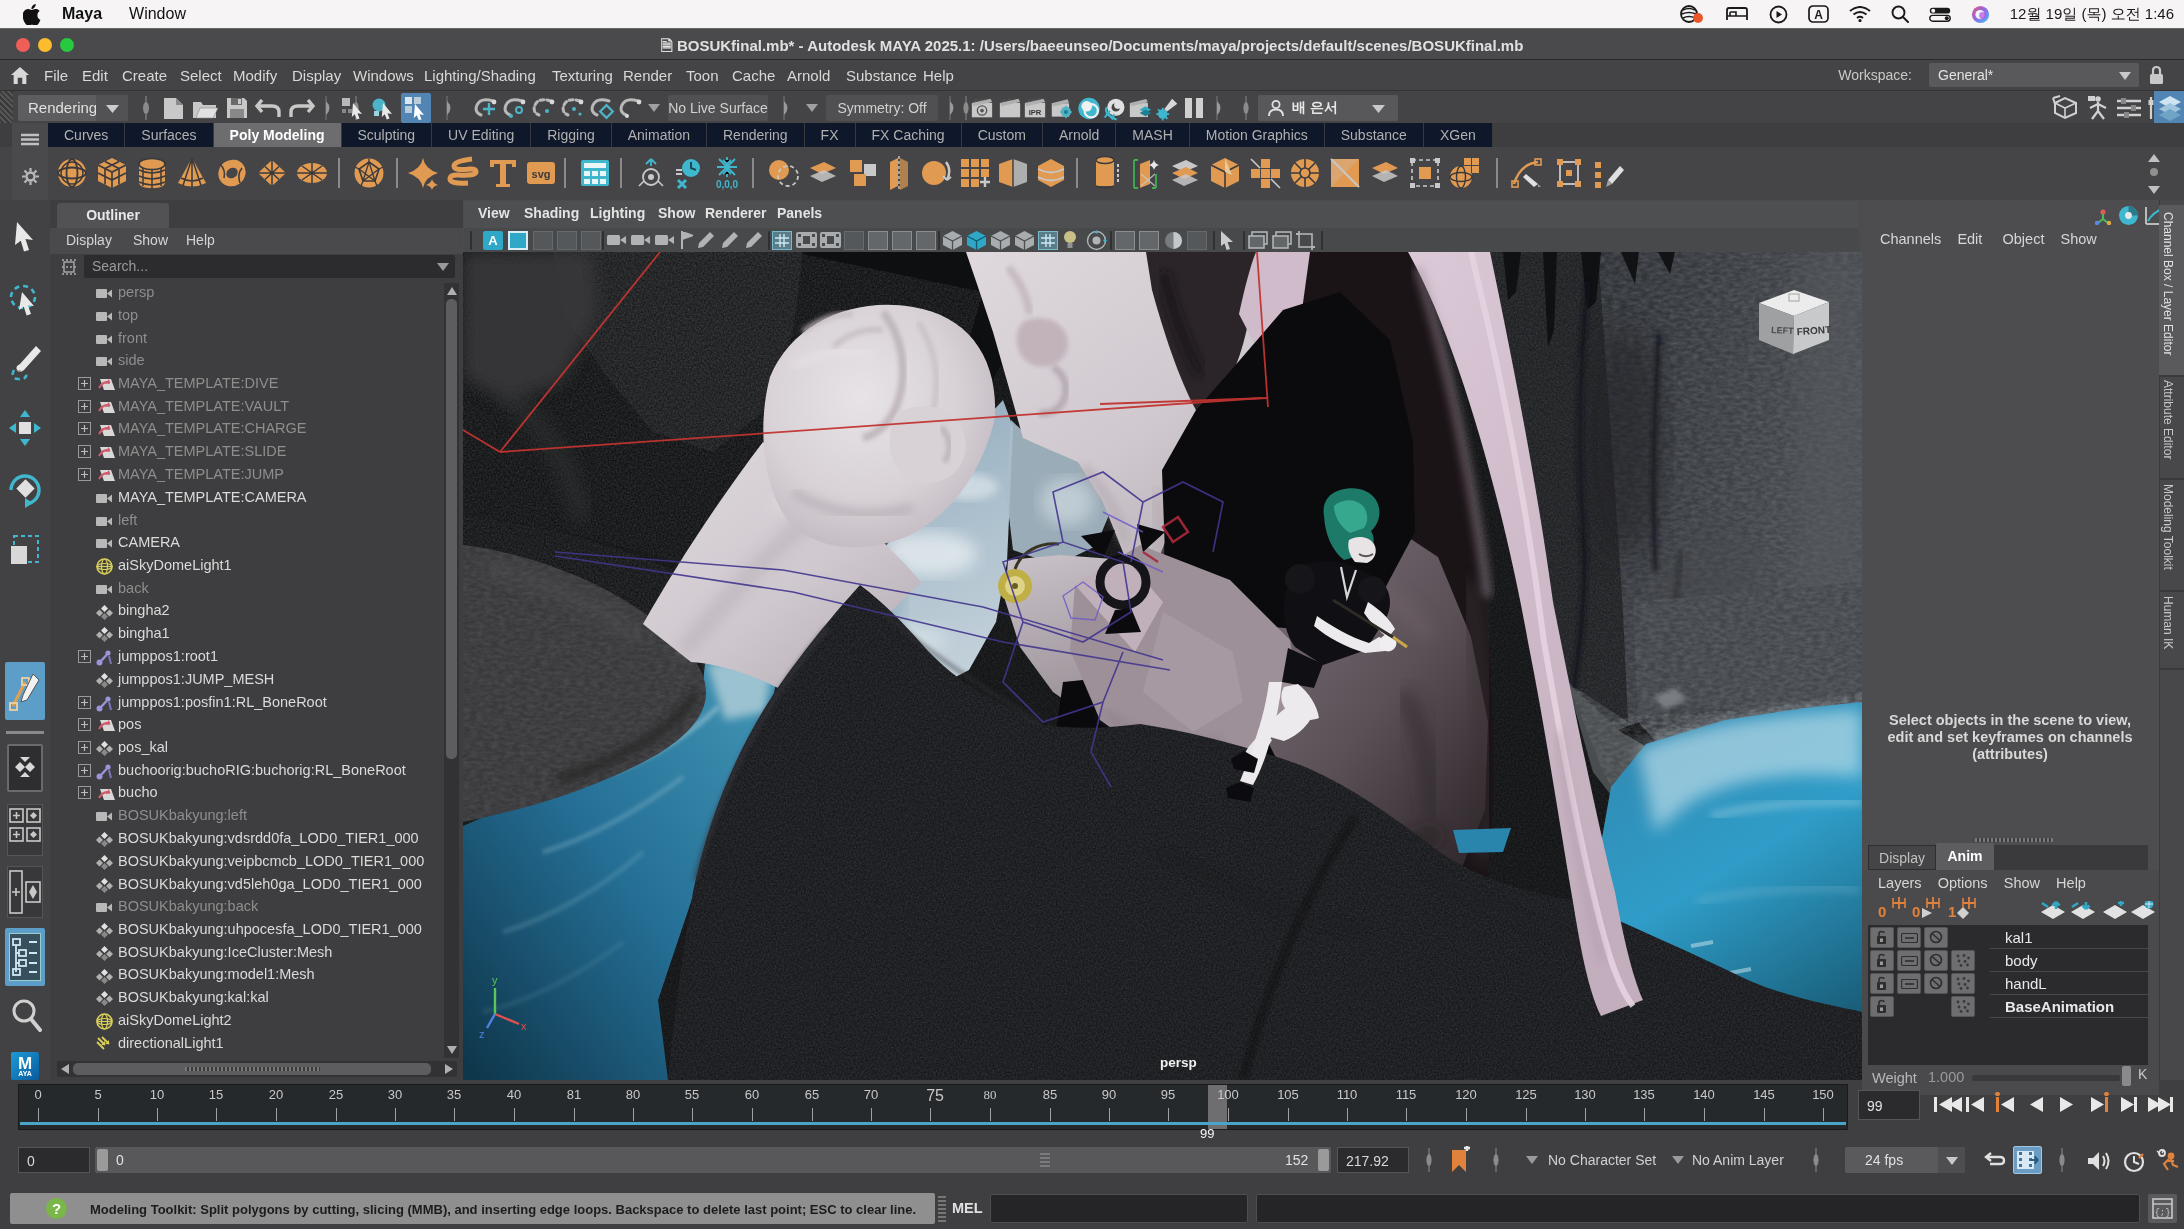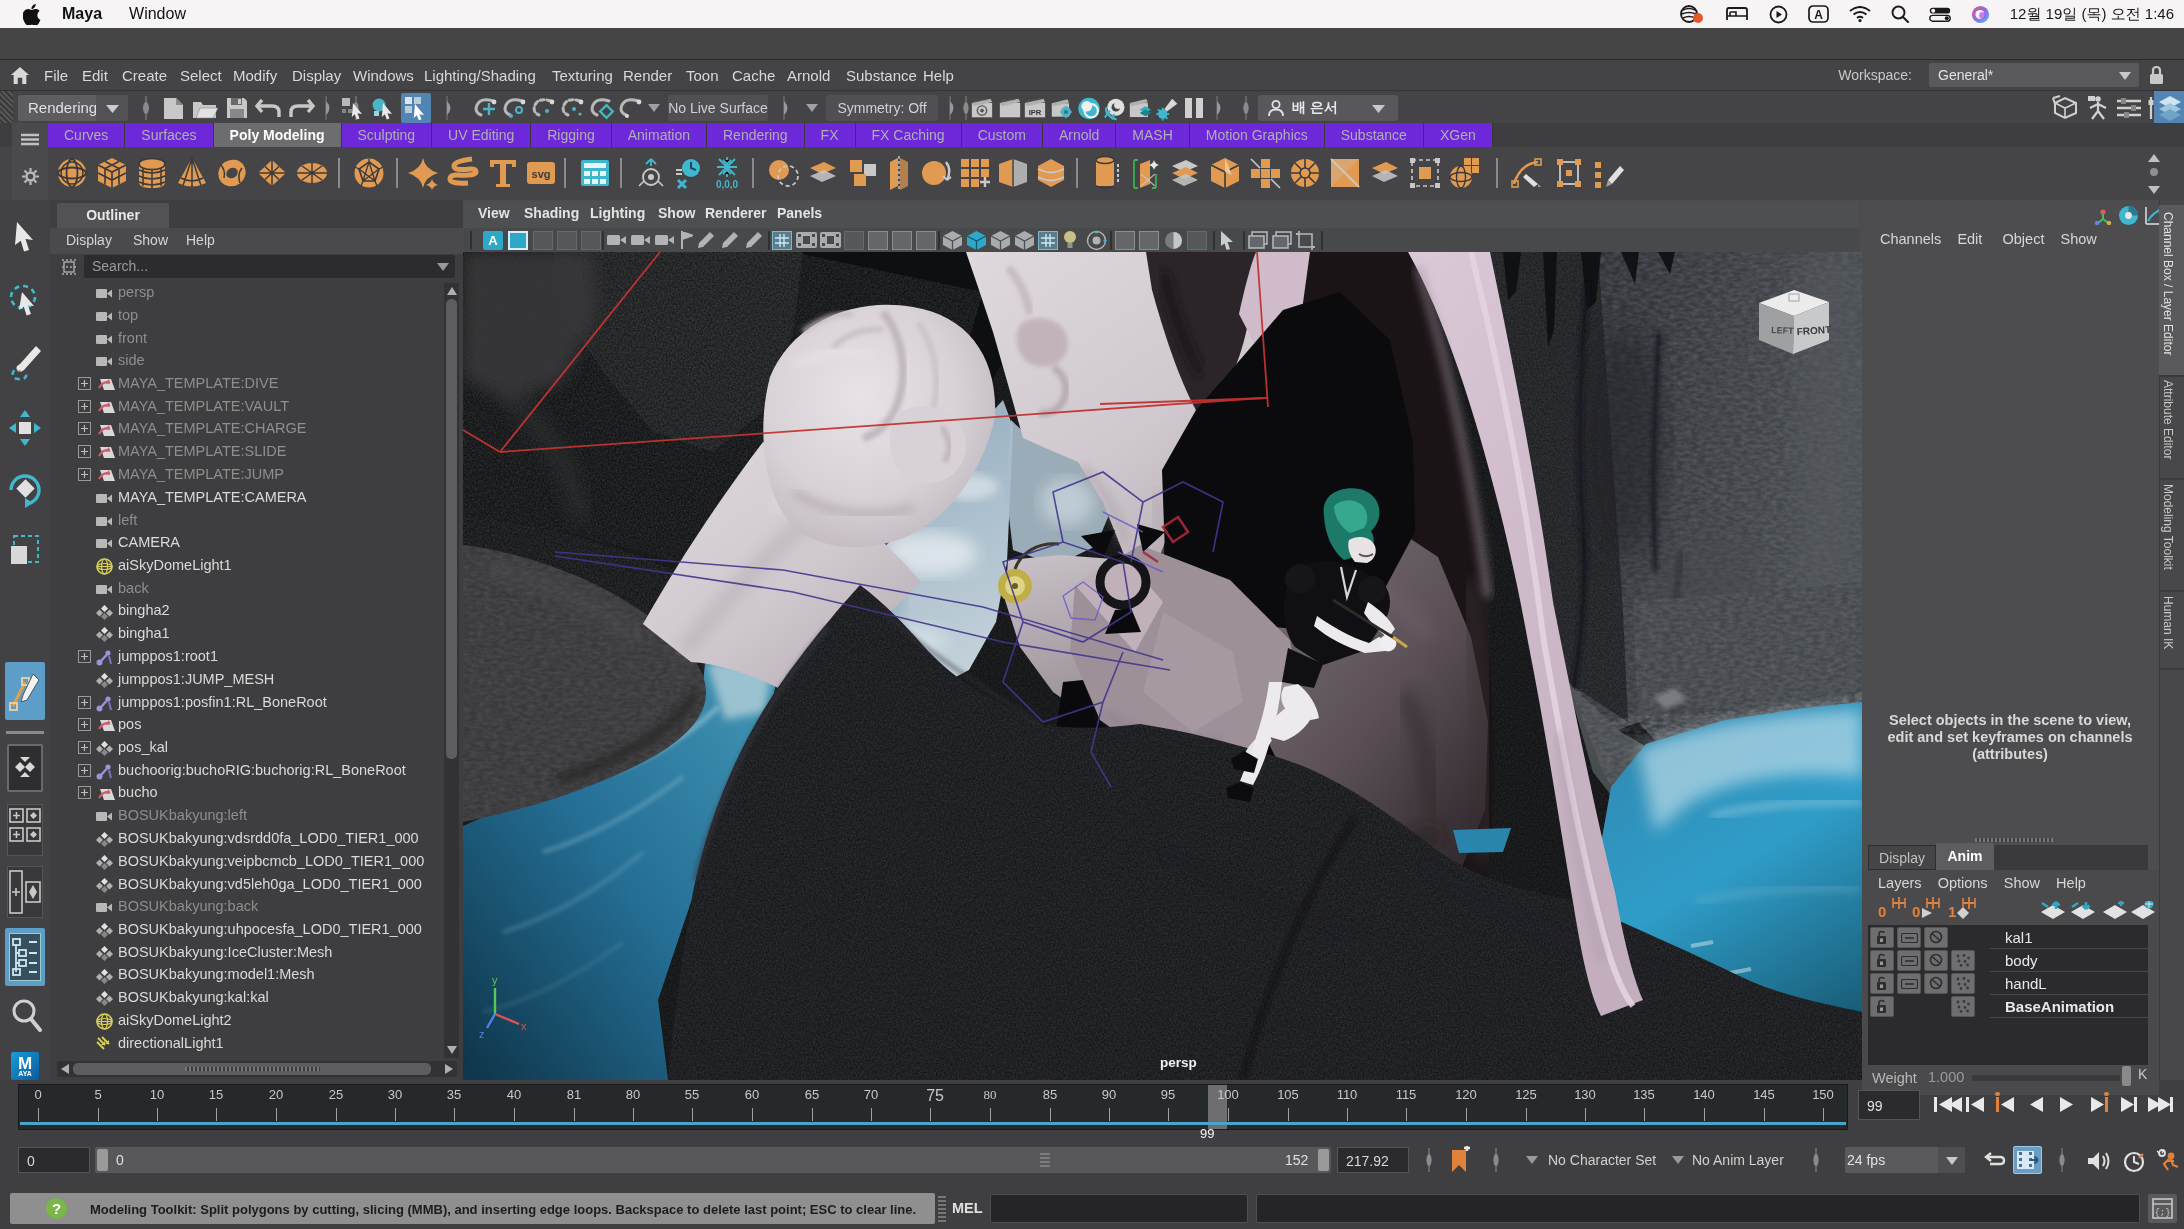--- a/index.html
+++ b/index.html
@@ -14,21 +14,21 @@
 #macbar .r { position:absolute; right:10px; top:0; height:28px; display:flex; align-items:center; gap:20px; color:#1a1a1a;}
 
 #titlebar { position:absolute; left:0; top:28px; width:2184px; height:31px; background:#4a4a4c; border-top:1px solid #666;}
 .tl { position:absolute; top:9px; width:14px; height:14px; border-radius:50%; }
 #title-text { position:absolute; top:6px; width:100%; text-align:center; color:#e0e0e0; font-weight:bold; font-size:15px; }
 
 #menubar { position:absolute; left:0; top:59px; width:2184px; height:31px; background:#444446; color:#d8d8d8; font-size:15px; border-top:1px solid #2a2a2a;}
 #toolbar { position:absolute; left:0; top:90px; width:2184px; height:33px; background:#444446; border-top:1px solid #333;}
 #shelftabs { position:absolute; left:0; top:123px; width:2184px; height:24px; background:#3e3e40; }
 #shelficons { position:absolute; left:0; top:147px; width:2184px; height:53px; background:#454547; }
-.stab { position:relative; display:inline-block; height:24px; line-height:24px; padding:0 16px; color:#b0b0b0; font-size:14px; background:#6d28d9; border-right:1px solid #39393b; }
+.stab { position:relative; display:inline-block; height:24px; line-height:24px; padding:0 16px; color:#b0b0b0; font-size:14px; background:#0f172a; border-right:1px solid #39393b; }
 .stab.active { background:#6d6d6f; color:#ffffff; font-weight:bold; }
 #toolcol { position:absolute; left:0; top:200px; width:50px; height:880px; background:#424244; }
 #outliner { position:absolute; left:50px; top:200px; width:413px; height:880px; background:#3e3e40; }
 #viewport { position:absolute; left:463px; top:200px; width:1399px; height:880px; background:#4a4c4e; }
 #channelbox { position:absolute; left:1862px; top:200px; width:297px; height:880px; background:#4d4d4f; }
 #righttabs { position:absolute; left:2159px; top:200px; width:25px; height:880px; background:#48484a; border-left:1px solid #3a3a3a;}
 
 #timeline { position:absolute; left:0; top:1080px; width:2184px; height:60px; background:#3f3f41; }
 #rangebar { position:absolute; left:0; top:1140px; width:2184px; height:48px; background:#3f3f41; }
 #helpbar { position:absolute; left:0; top:1188px; width:2184px; height:41px; background:#3f3f41; }
@@ -94,20 +94,26 @@
               <stop offset="0.5" stop-color="#8e6ae8"></stop>
               <stop offset="1" stop-color="#3bc8f5"></stop>
             </linearGradient>
           </defs>
           <circle cx="9.5" cy="9.5" r="8.6" fill="url(#siri)"></circle>
           <circle cx="9" cy="9.5" r="4.6" fill="#f0f5fa"></circle>
           <circle cx="11.5" cy="10.5" r="3.4" fill="#b94ae0" opacity="0.7"></circle>
         </svg>
       <span style="font-size:15px;">12월 19일 (목) 오전 1:46</span>
     </div>
+  </div>
+  <div id="titlebar">
+    <div class="tl" style="left:16px; background:#f05f57;"></div>
+    <div class="tl" style="left:38px; background:#fdbc2e;"></div>
+    <div class="tl" style="left:60px; background:#28c840;"></div>
+    <div id="title-text">🗎 BOSUKfinal.mb* - Autodesk MAYA 2025.1: /Users/baeeunseo/Documents/maya/projects/default/scenes/BOSUKfinal.mb</div>
   </div>
   <div id="menubar">
     <svg class="abs" style="left:10px;top:6px;" width="20" height="19" viewBox="0 0 22 21">
         <path d="M11 1 L21 10 L18 10 L18 20 L13.5 20 L13.5 13 L8.5 13 L8.5 20 L4 20 L4 10 L1 10 Z" fill="#d8d8d8"></path>
       </svg>
 <div style="position:relative;height:31px;font-size:15px;color:#d8d8d8;">
     <span class="abs" style="left:44px;top:7px;">File</span>
     <span class="abs" style="left:82px;top:7px;">Edit</span>
     <span class="abs" style="left:122px;top:7px;">Create</span>
     <span class="abs" style="left:180px;top:7px;">Select</span>
@@ -1667,21 +1673,21 @@
       </svg>
   <div class="abs" style="left:1548px;top:1152px;color:#d0d0d0;font-size:14px;">No Character Set</div>
   <svg class="abs" style="left:1672px;top:1156px;" width="12" height="8" viewBox="0 0 12 8">
         <path d="M0 0 L12 0 L6 8 Z" fill="#9a9a9a"></path>
       </svg>
   <div class="abs" style="left:1692px;top:1152px;color:#d0d0d0;font-size:14px;">No Anim Layer</div>
   <svg class="abs" style="left:1812px;top:1148px;" width="8" height="24" viewBox="0 0 8 24">
         <path d="M4 0 L4 24" stroke="#666" stroke-width="2"></path>
         <ellipse cx="4" cy="12" rx="2.6" ry="6" fill="#8a8a8a"></ellipse>
       </svg>
-  <div class="abs" style="left:1845px;top:1147px;width:120px;height:26px;background:#5a5a5c;border-radius:2px;color:#e0e0e0;font-size:14px;line-height:26px;padding-left:2px;">24 fps</div>
+  <div class="abs" style="left:1845px;top:1147px;width:120px;height:26px;background:#5a5a5c;border-radius:2px;color:#e0e0e0;font-size:14px;line-height:26px;padding-left:20px;">24 fps</div>
   <div class="abs" style="left:1938px;top:1147px;width:27px;height:26px;background:#4e4e50;border-radius:0 2px 2px 0;"></div>
   <svg class="abs" style="left:1946px;top:1157px;" width="12" height="8" viewBox="0 0 12 8">
         <path d="M0 0 L12 0 L6 8 Z" fill="#c8c8c8"></path>
       </svg>
   <svg class="abs" style="left:1982px;top:1152px;" width="26" height="17" viewBox="0 0 26 17">
         <path d="M5 5 L18 5 Q22 5 22 8.5 Q22 12 18 12 L8 12" fill="none" stroke="#e0e0e0" stroke-width="2.4"></path>
         <path d="M9 1 L4 5 L9 9" fill="none" stroke="#e0e0e0" stroke-width="2.4"></path>
       </svg>
   <div class="abs" style="left:2013px;top:1146px;width:29px;height:28px;background:#6a9cc4;border:1px solid #9cc8e8;border-radius:2px;"></div>
   <svg class="abs" style="left:2016px;top:1150px;" width="23" height="20" viewBox="0 0 23 20">

